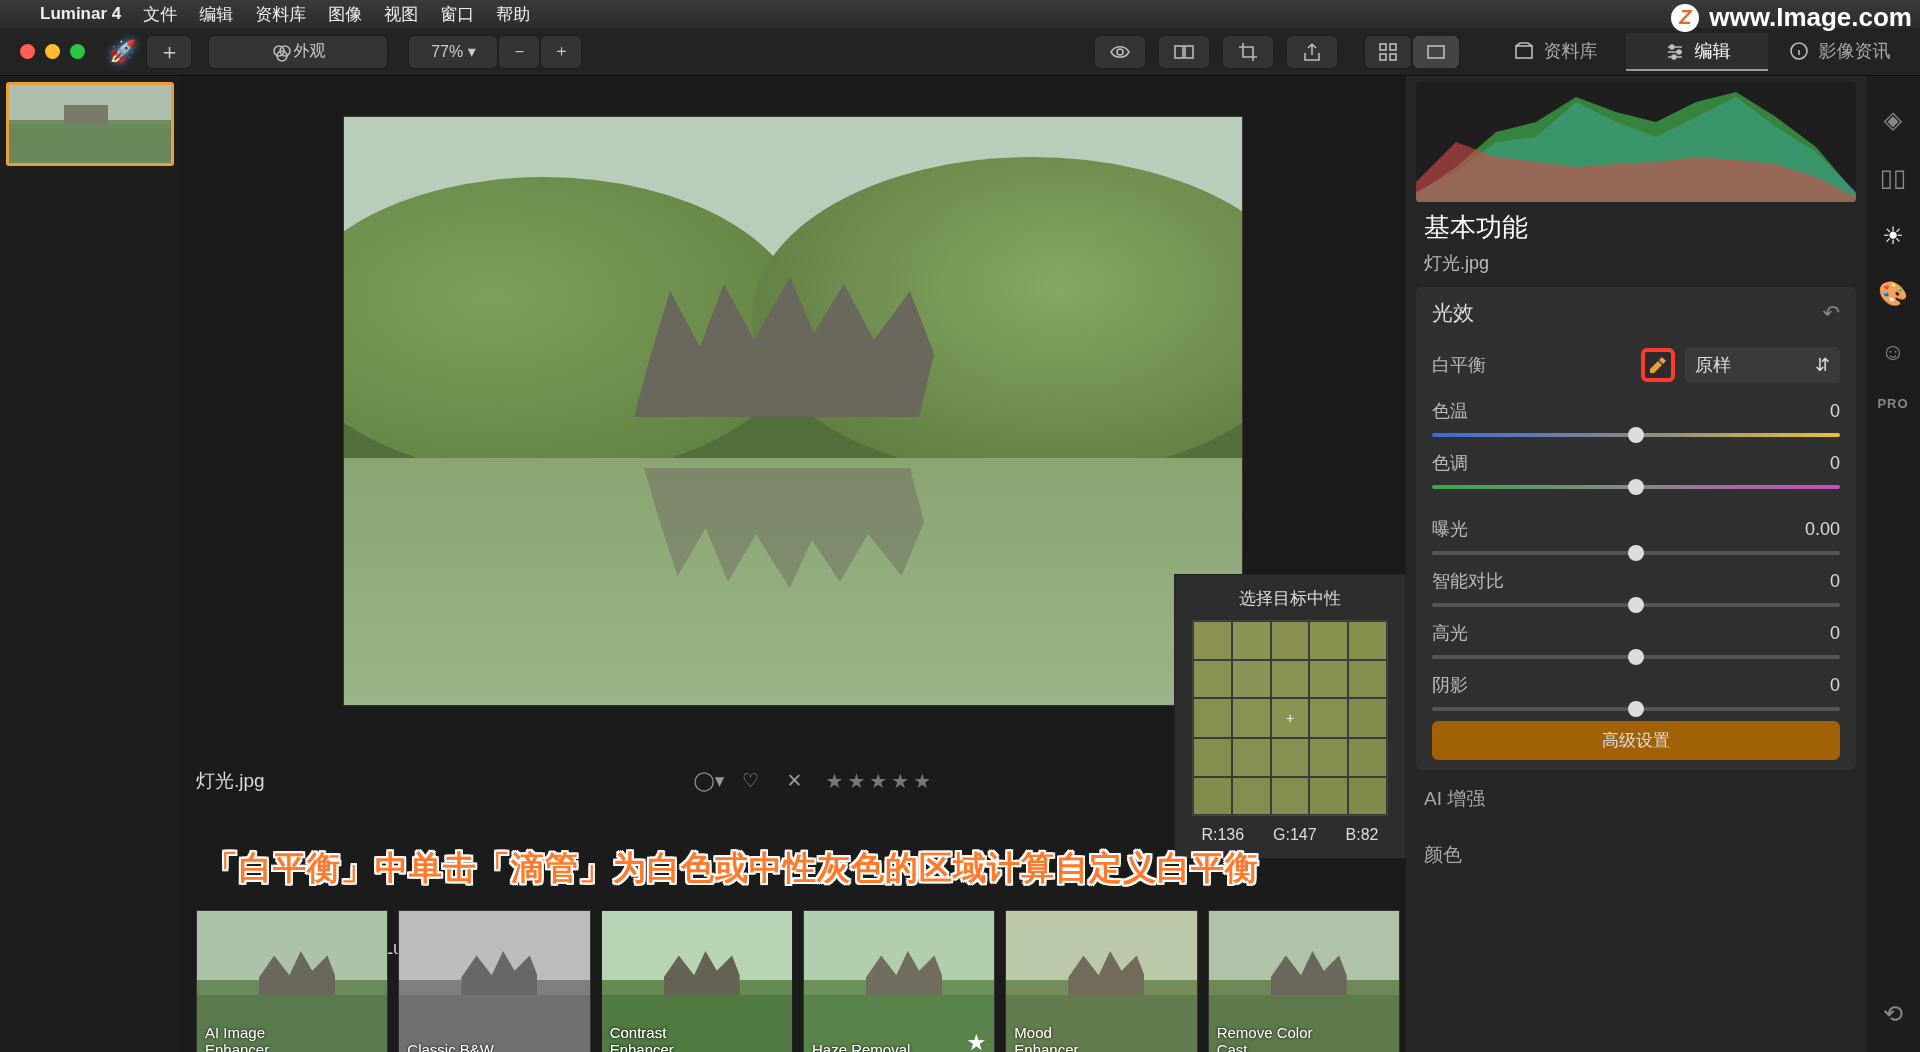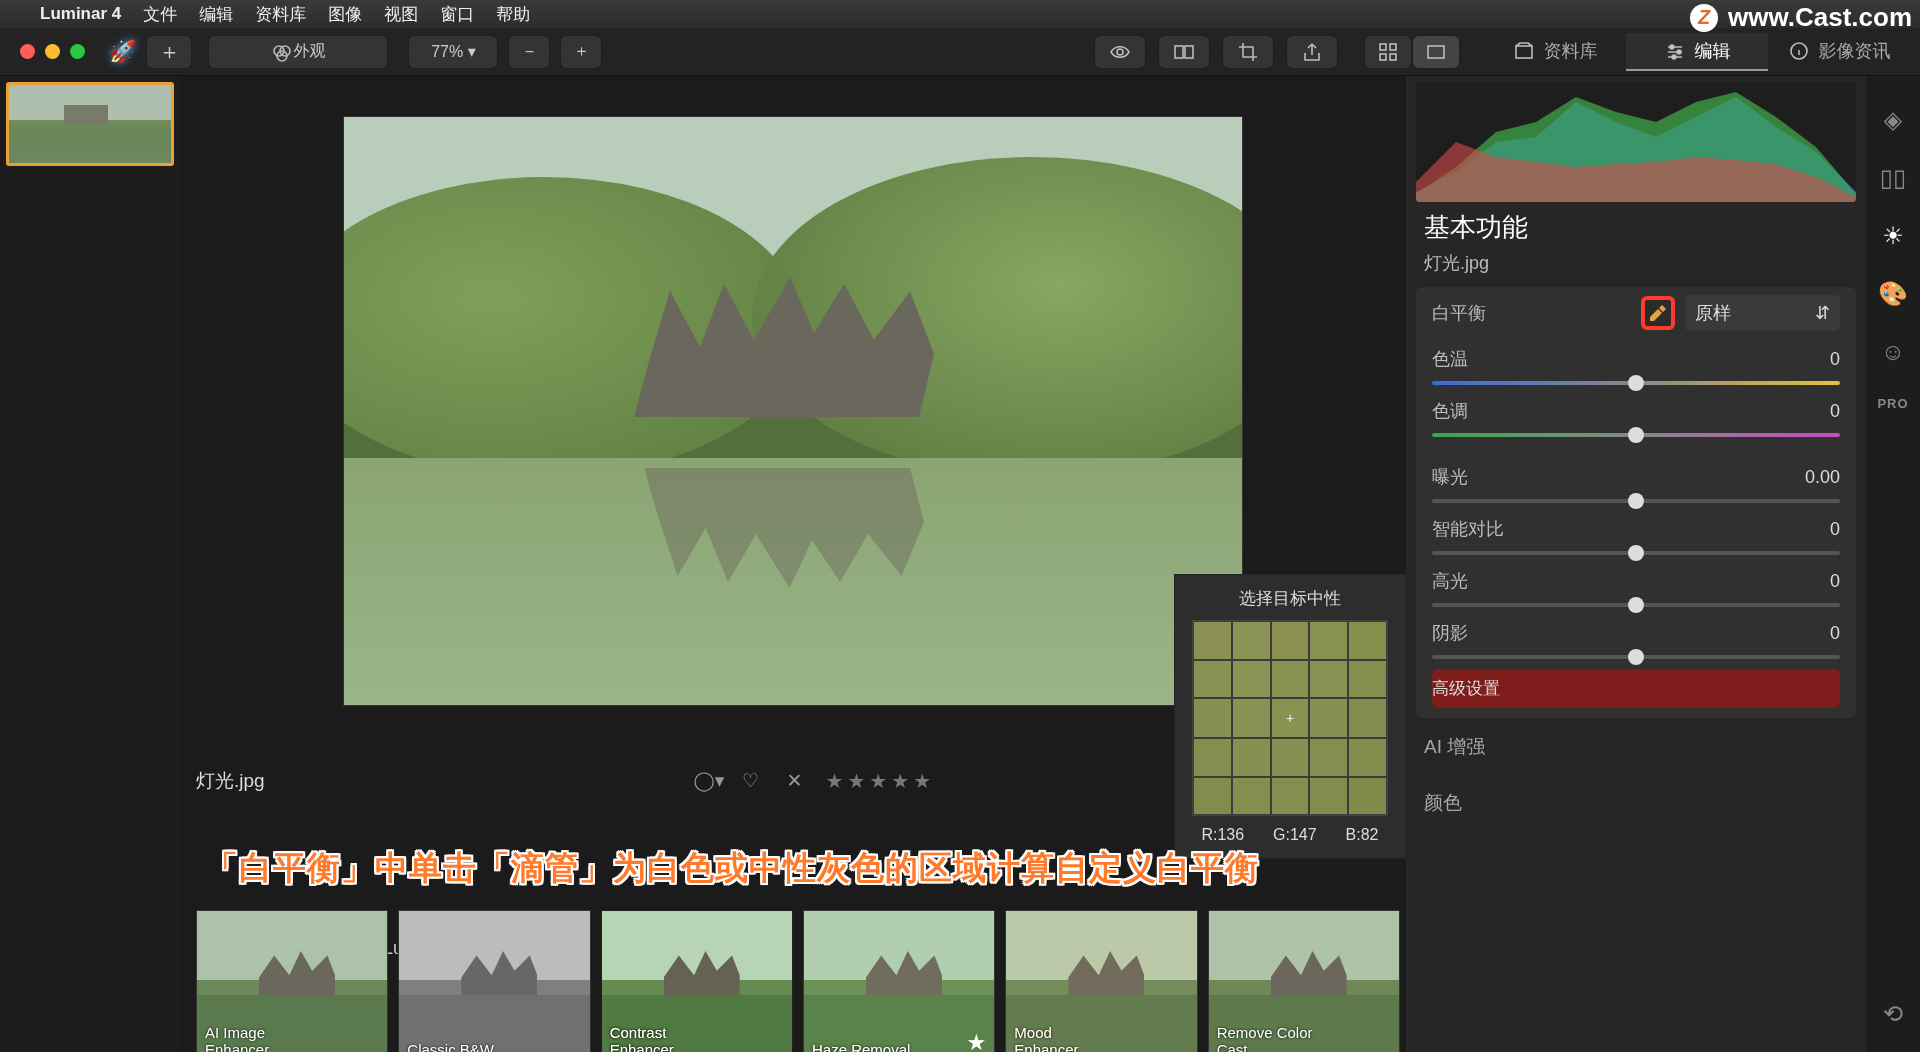--- a/index.html
+++ b/index.html
@@ -15,21 +15,21 @@
 
 
 .win-row { height: 48px; display: flex; align-items: center; padding: 0 10px; gap: 10px; background: #232323; border-bottom: 1px solid #111; }
 .traffic { display: flex; gap: 10px; padding-left: 10px; }
 .dot { width: 15px; height: 15px; border-radius: 50%; }
 .dot.r { background: #ff5f57; } .dot.y { background: #febc2e; } .dot.g { background: #28c840; }
 .rocket { margin-left: 14px; font-size: 22px; filter: drop-shadow(0 0 4px #58c); }
 .btn-dark { background: #343434; border: 1px solid #1f1f1f; border-radius: 7px; height: 34px; display: flex; align-items: center; justify-content: center; color: #ccc; font-size: 16px; }
 .btn-plus { width: 46px; font-size: 22px; }
 .btn-look { width: 180px; margin-left: 6px; }
-.zoom-group { display: flex; gap: 10px; margin-left: 10px; }
+.zoom-group { display: flex; gap: 0; margin-left: 10px; }
 .zoom-label { width: 90px; }
 .zoom-m, .zoom-p { width: 42px; }
 .tool-center { display: flex; gap: 12px; margin-left: auto; }
 .tool-center .btn-dark { width: 52px; }
 .tool-right { display: flex; margin-left: 16px; }
 .tool-right .btn-dark { width: 48px; }
 .top-tabs { display: flex; gap: 0; margin-left: 14px; }
 .top-tabs .tab { width: 142px; height: 38px; display: flex; align-items: center; justify-content: center; gap: 9px; font-size: 18px; color: #aaa; border-bottom: 2px solid transparent; }
 .top-tabs .tab.active { color: #fff; border-bottom: 2px solid #999; background: #2e2e2e; }
 
@@ -85,21 +85,21 @@
 .slider-wrap { padding: 2px 16px 6px; }
 .slider-track { height:4px; border-radius:2px; position:relative; }
 .slider-knob { position:absolute; top:-6px; width:16px; height:16px; border-radius:50%; background:#ddd; transform:translateX(-50%); }
 .grad-temp { background: linear-gradient(90deg,#3a6bdc,#888 50%,#e6c23a); }
 .grad-tint { background: linear-gradient(90deg,#39a84a,#888 50%,#c74bc0); }
 .grad-gray { background:#555; }
 
 .eyedrop-box { width:34px; height:34px; border:4px solid #ff3b30; border-radius:6px; display:flex; align-items:center; justify-content:center; background:#2b2b2b; }
 .wb-select { flex:1; background:#3a3a3a; border-radius:5px; padding:6px 10px; display:flex; align-items:center; justify-content:space-between; color:#ddd; }
 
-.adv-btn { margin: 4px 16px 10px; background:#7f1d1d; border-radius:6px; text-align:left; padding:8px 0; font-size:17px; color:#ddd; }
+.adv-btn { margin: 4px 16px 10px; background:#a16207; border-radius:6px; text-align:center; padding:8px 0; font-size:17px; color:#ddd; }
 
 .sub-items { padding: 6px 18px 4px; font-size:19px; color:#a8a8a8; display:flex; flex-direction:column; gap:30px; }
 
 .vstrip { width:54px; background:#1d1d1d; display:flex; flex-direction:column; align-items:center; gap:30px; padding-top:30px; color:#888; font-size:24px; }
 .vstrip .active { color:#fff; }
 .pro-badge { font-size:13px; font-weight:700; letter-spacing:1px; }
 
 .trash { border:1px solid #888; border-radius:5px; padding:4px 6px; }
 
 svg.icon { width:22px; height:22px; stroke:#bbb; fill:none; stroke-width:1.6; }
@@ -113,21 +113,21 @@
   <span class="menu-item">文件</span>
   <span class="menu-item">编辑</span>
   <span class="menu-item">资料库</span>
   <span class="menu-item">图像</span>
   <span class="menu-item">视图</span>
   <span class="menu-item">窗口</span>
   <span class="menu-item">帮助</span>
 </div>
 <div class="watermark-badge">
   <span class="z">Z</span>
-  <span>www.Cast.com</span>
+  <span>www.Image.com</span>
 </div>
 
 <div class="win-row">
   <div class="traffic">
     <div class="dot r"></div>
     <div class="dot y"></div>
     <div class="dot g"></div>
   </div>
   <span class="rocket">🚀</span>
   <div class="btn-dark btn-plus">＋</div>
@@ -281,20 +281,24 @@
       <svg viewBox="0 0 440 120" preserveAspectRatio="none">
         <path d="M0,120 L0,110 40,90 80,60 120,55 160,20 200,40 240,55 280,35 320,15 360,45 400,70 440,110 440,120 Z" fill="#3a66d1" opacity=".85"></path>
         <path d="M0,120 L0,112 40,85 80,50 120,40 160,15 200,30 240,40 280,20 320,10 360,35 400,65 440,112 440,120 Z" fill="#3fae4a" opacity=".7"></path>
         <path d="M0,120 L0,100 40,60 80,75 120,80 160,85 200,82 240,80 280,75 320,78 360,82 400,95 440,115 440,120 Z" fill="#d24a4a" opacity=".6"></path>
       </svg>
     </div>
     <div class="panel-title">基本功能</div>
     <div class="filename-r">灯光.jpg</div>
 
     <div class="section">
+      <div class="sec-header">
+        <span>光效</span>
+        <span class="undo">↶</span>
+      </div>
 
       <div class="row">
         <span>白平衡</span>
         <div style="flex:1"></div>
         <div class="eyedrop-box">
           <svg width="20" height="20">
               <path d="M14 2l4 4-3 3-4-4zM10 6l4 4-8 8H2v-4z" fill="#e8a13a"></path>
             </svg>
         </div>
         <div class="wb-select">

